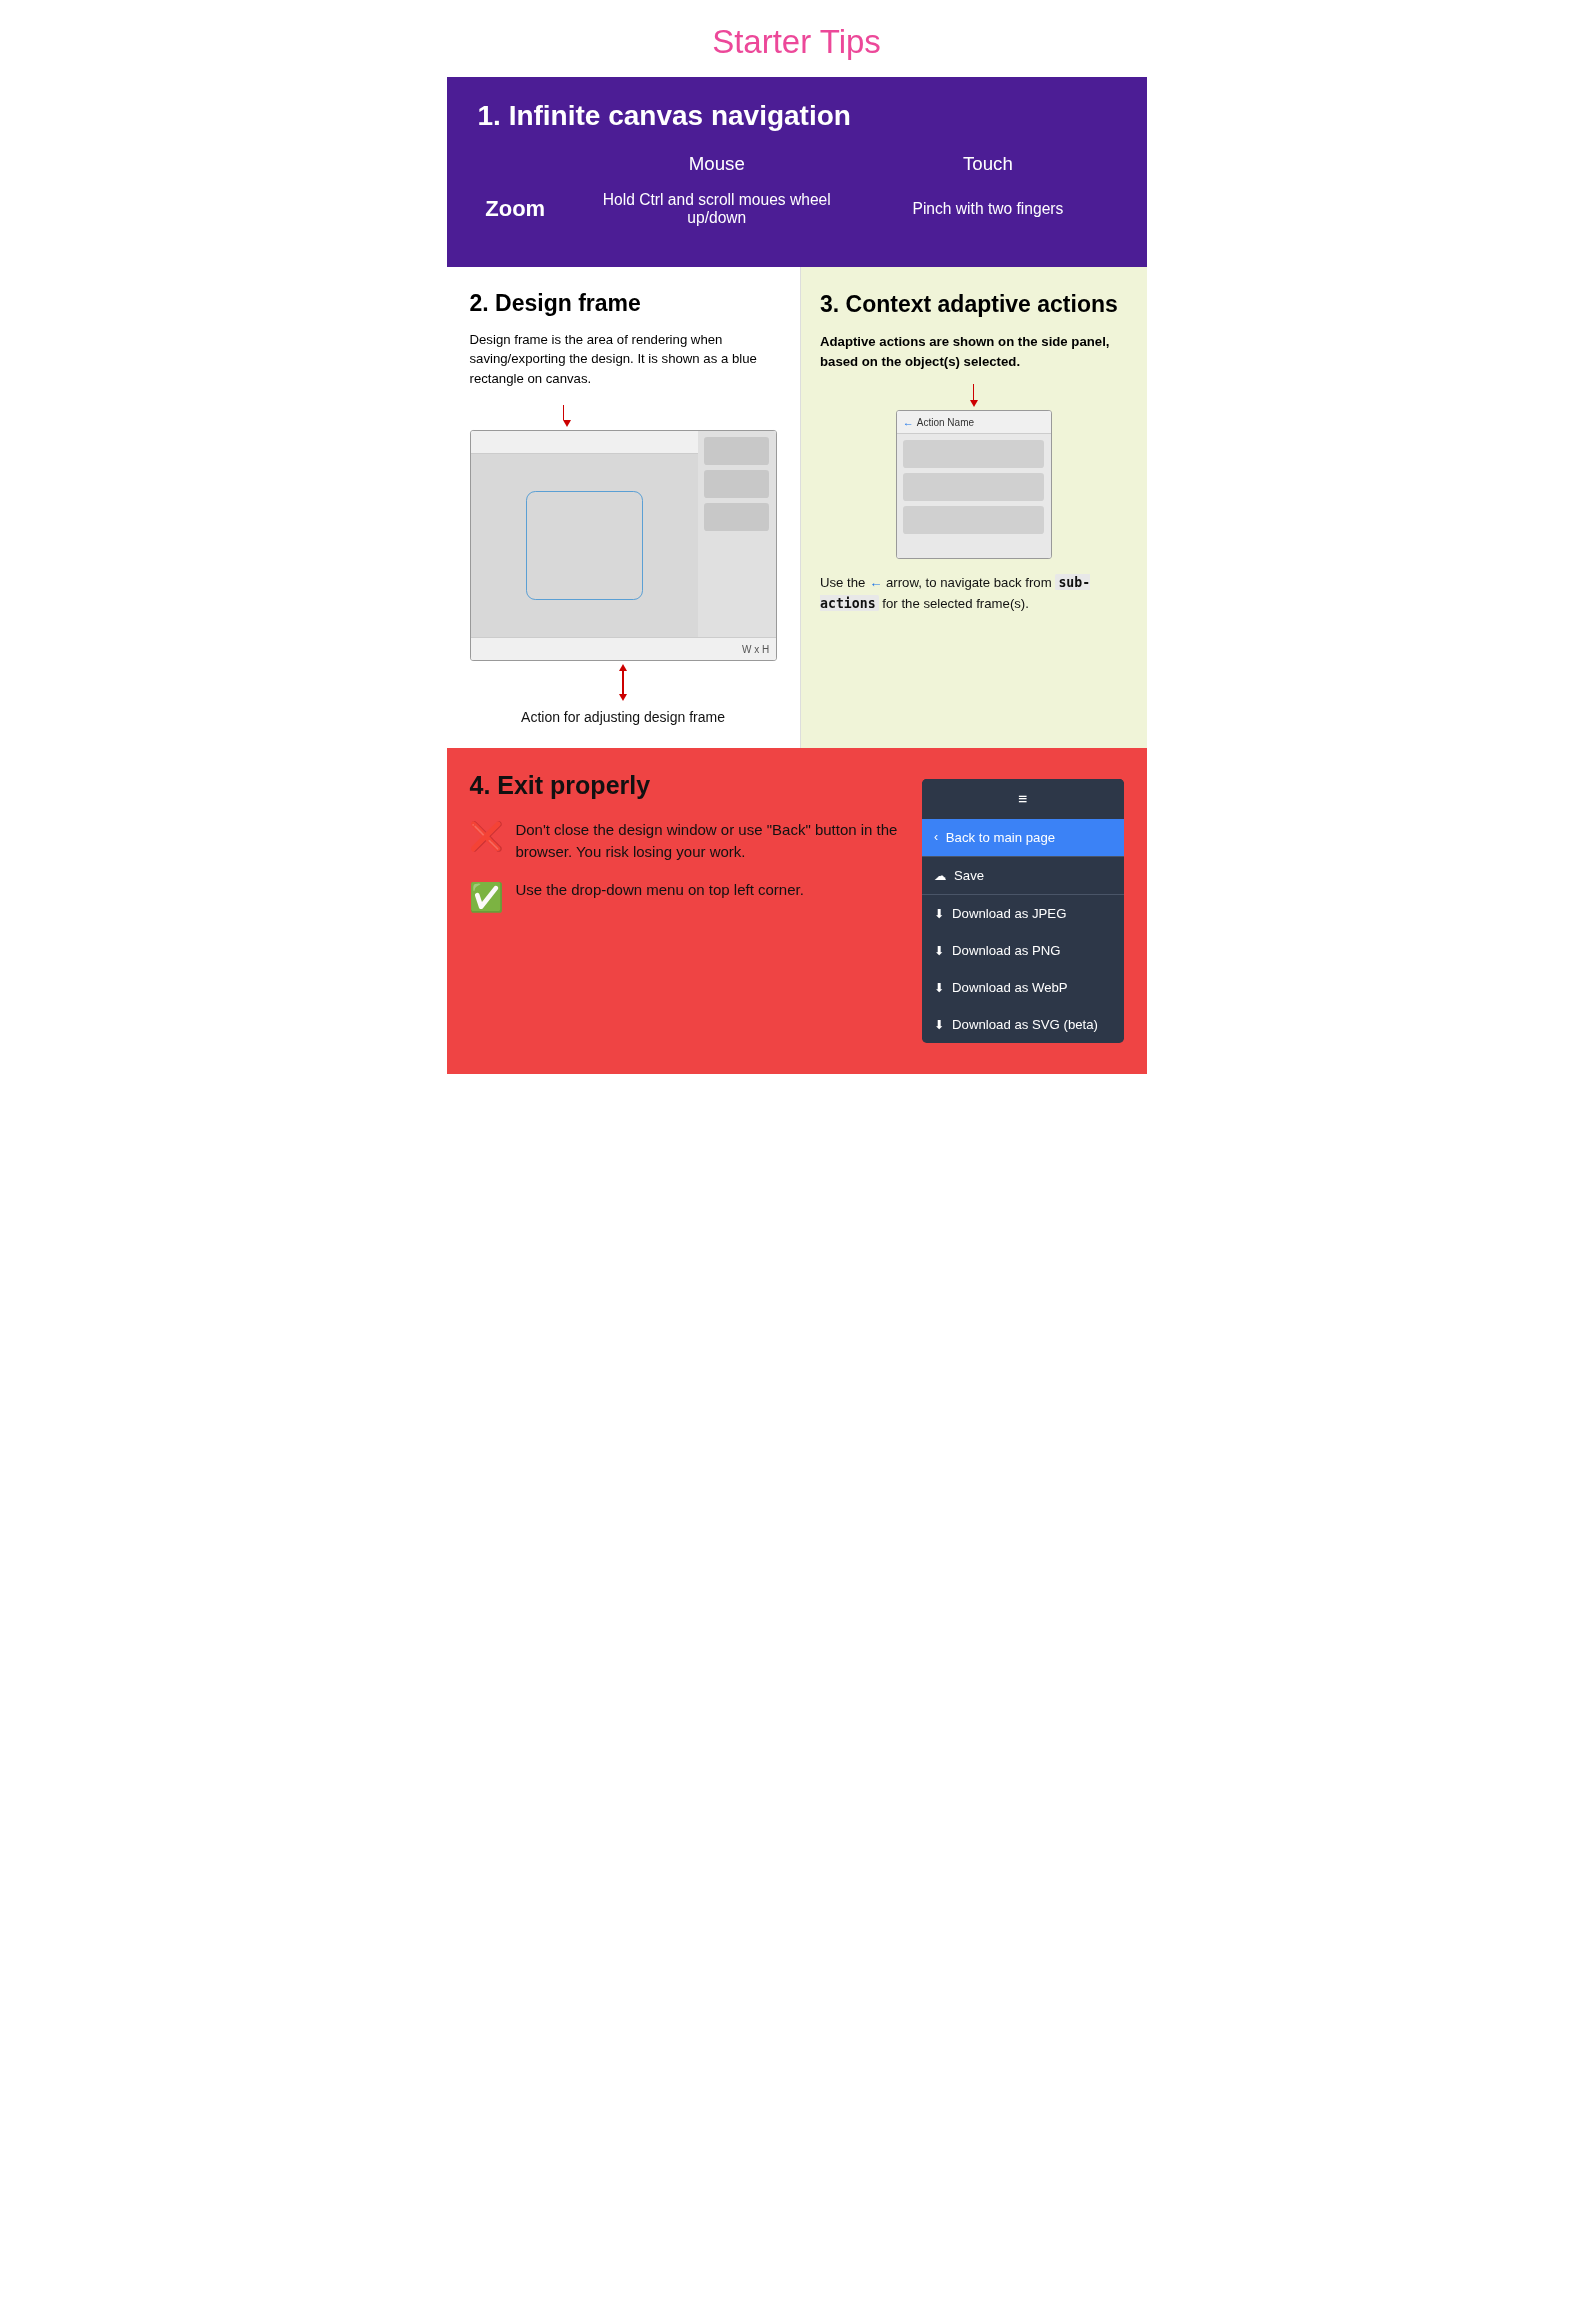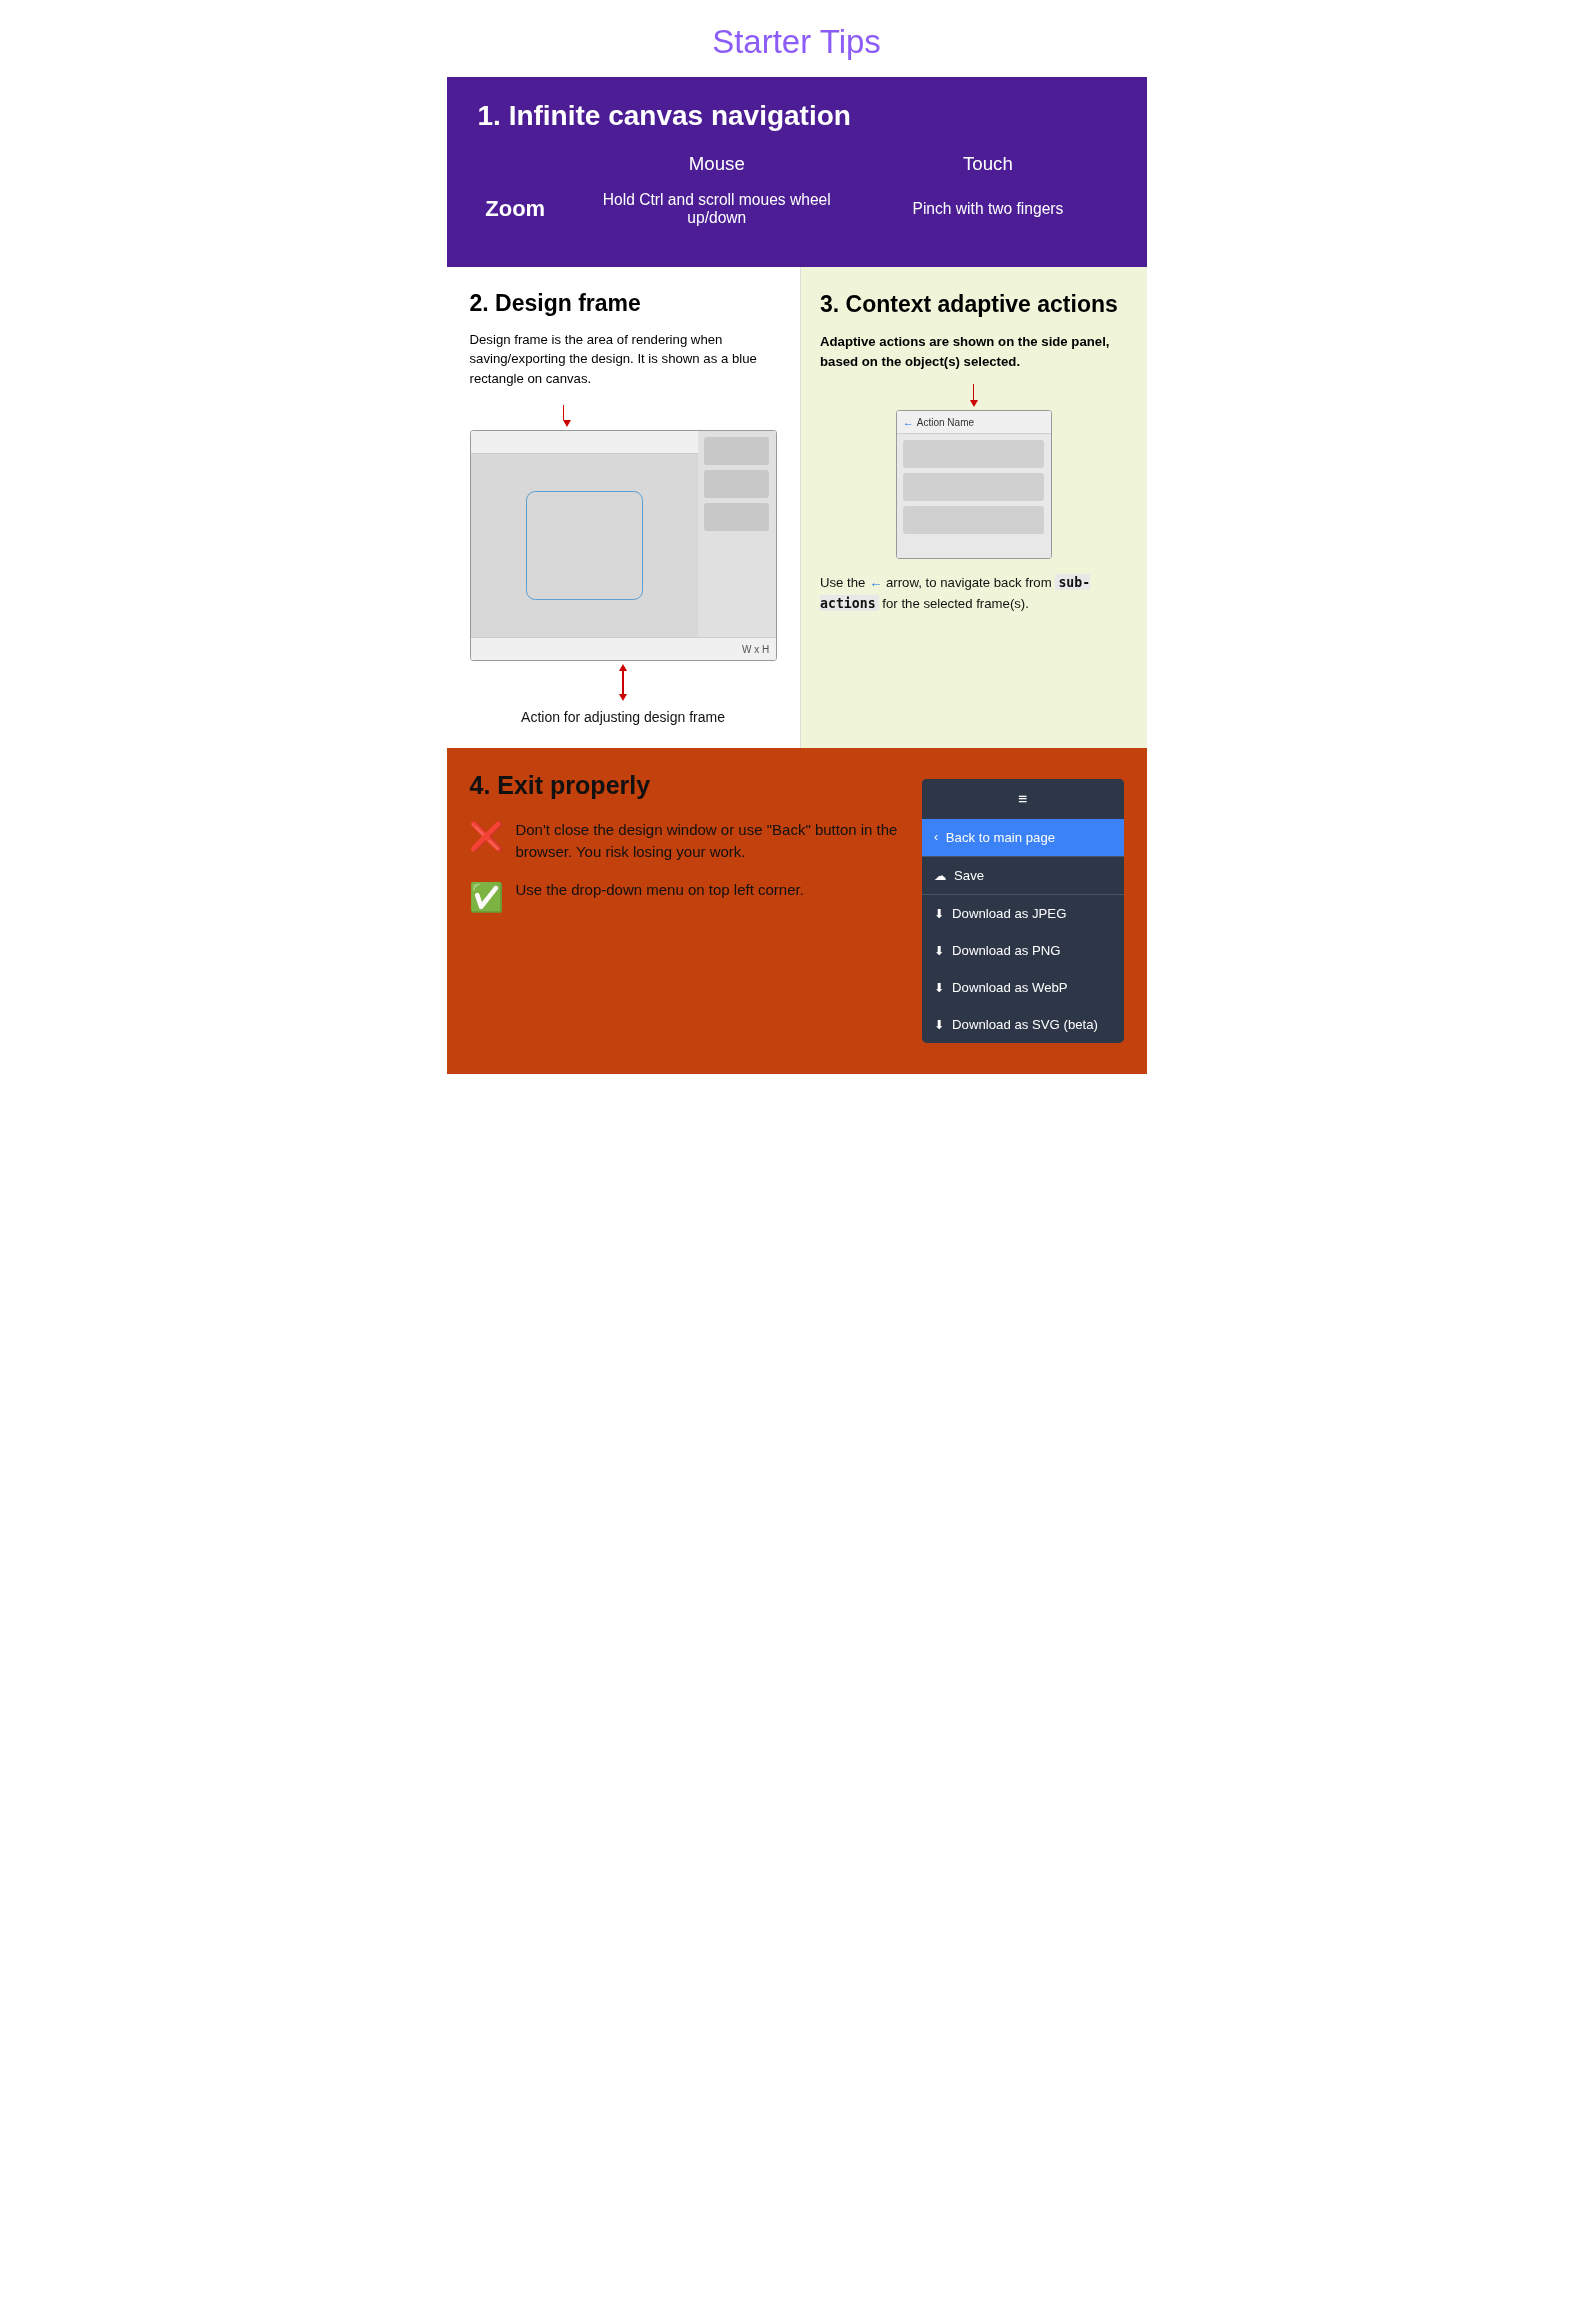--- a/index.html
+++ b/index.html
@@ -9,21 +9,21 @@
       width: 700px;
       margin: 0 auto;
     }
 
     
     .page-title {
       text-align: center;
       font-size: 33px;
       font-weight: 400;
       padding: 23px 15.6px 15.6px;
-      color: #8b5cf6;
+      color: #ec4899;
     }
 
     
     .section-1 {
       background: #4c1d95;
       color: #fff;
       padding: 23px 31px 31px;
       margin-bottom: 0;
     }
     .section-1-title {
@@ -280,21 +280,21 @@
     .sub-actions-bold {
       font-weight: 700;
       font-family: monospace;
       background: #e8e8e8;
       padding: 0.8px 3.1px;
       border-radius: 1.6px;
     }
 
     
     .section-4 {
-      background: #c2410c;
+      background: #ef4444;
       padding: 23px 23px 31px;
       display: flex;
       flex-direction: row;
       gap: 23px;
     }
     .section-4-left {
       flex: 1;
     }
     .section-4-title {
       font-size: 25px;

